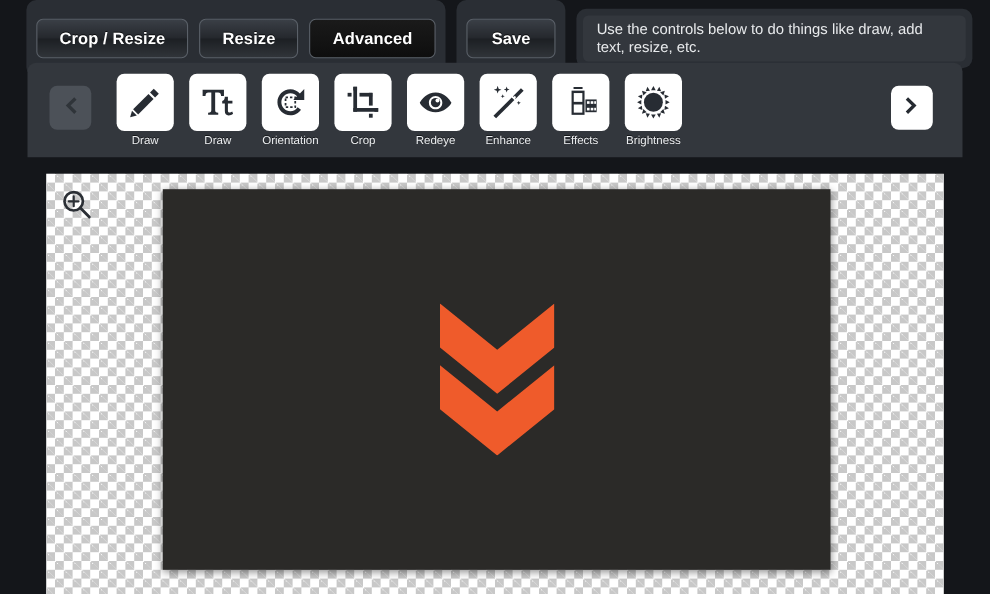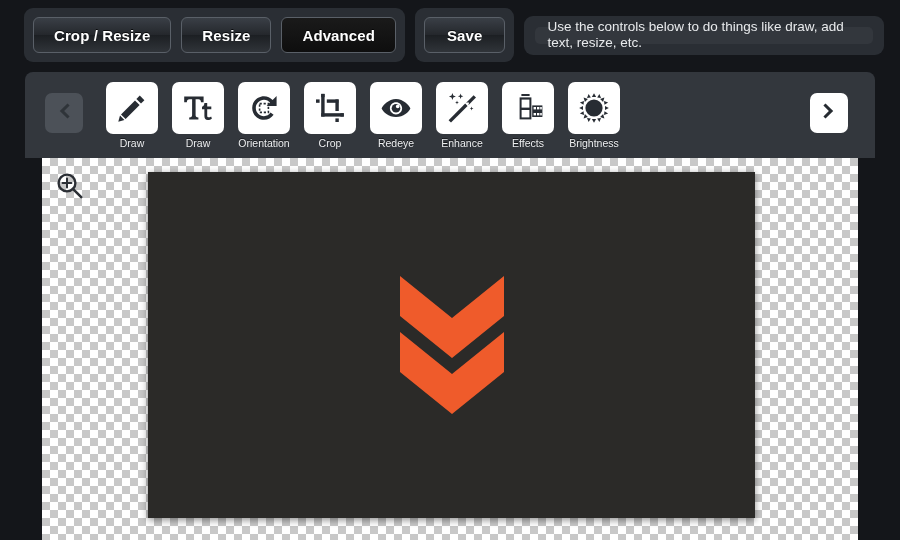--- a/index.html
+++ b/index.html
@@ -19,21 +19,20 @@
     background: #14161a;
   }
 
   
   #topbar {
     position: absolute;
     left: 0; top: 0;
     width: 900px;
     height: 70px;
     display: flex;
-    align-items: center;
     gap: 10px;
     padding-left: 24px;
     padding-right: 16px;
   }
 
   .btn-group {
     background: #2a2e34;
     border-radius: 9px;
     padding: 9px;
     display: flex;
@@ -62,25 +61,25 @@
 
   .tbtn.active {
     background: #141414;
     border: 1px solid #5a6068;
     background-image: linear-gradient(to bottom, #1a1a1a 0%, #0e0e0e 100%);
   }
 
   #help-panel {
     background: #2a2e34;
     border-radius: 9px;
-    padding: 11px;
+    padding: 6px;
     flex: 1;
     min-width: 0;
     align-self: center;
-    height: 39px;
+    height: 54px;
     display: flex;
     align-items: center;
   }
 
   #help-inner {
     background: #33373d;
     border-radius: 5px;
     width: 100%;
     height: 100%;
     display: flex;
@@ -91,21 +90,21 @@
   #help-text {
     color: #e8eaec;
     font-size: 13.5px;
     line-height: 16px;
     font-family: "Liberation Sans", sans-serif;
   }
 
   
   #toolstrip {
     position: absolute;
-    left: 25px; top: 72px;
+    left: 25px; top: 57px;
     width: 850px;
     height: 86px;
     background: #33373d;
     border-top-left-radius: 8px;
     border-top-right-radius: 8px;
     display: flex;
     align-items: flex-start;
     padding-top: 10px;
   }
 

